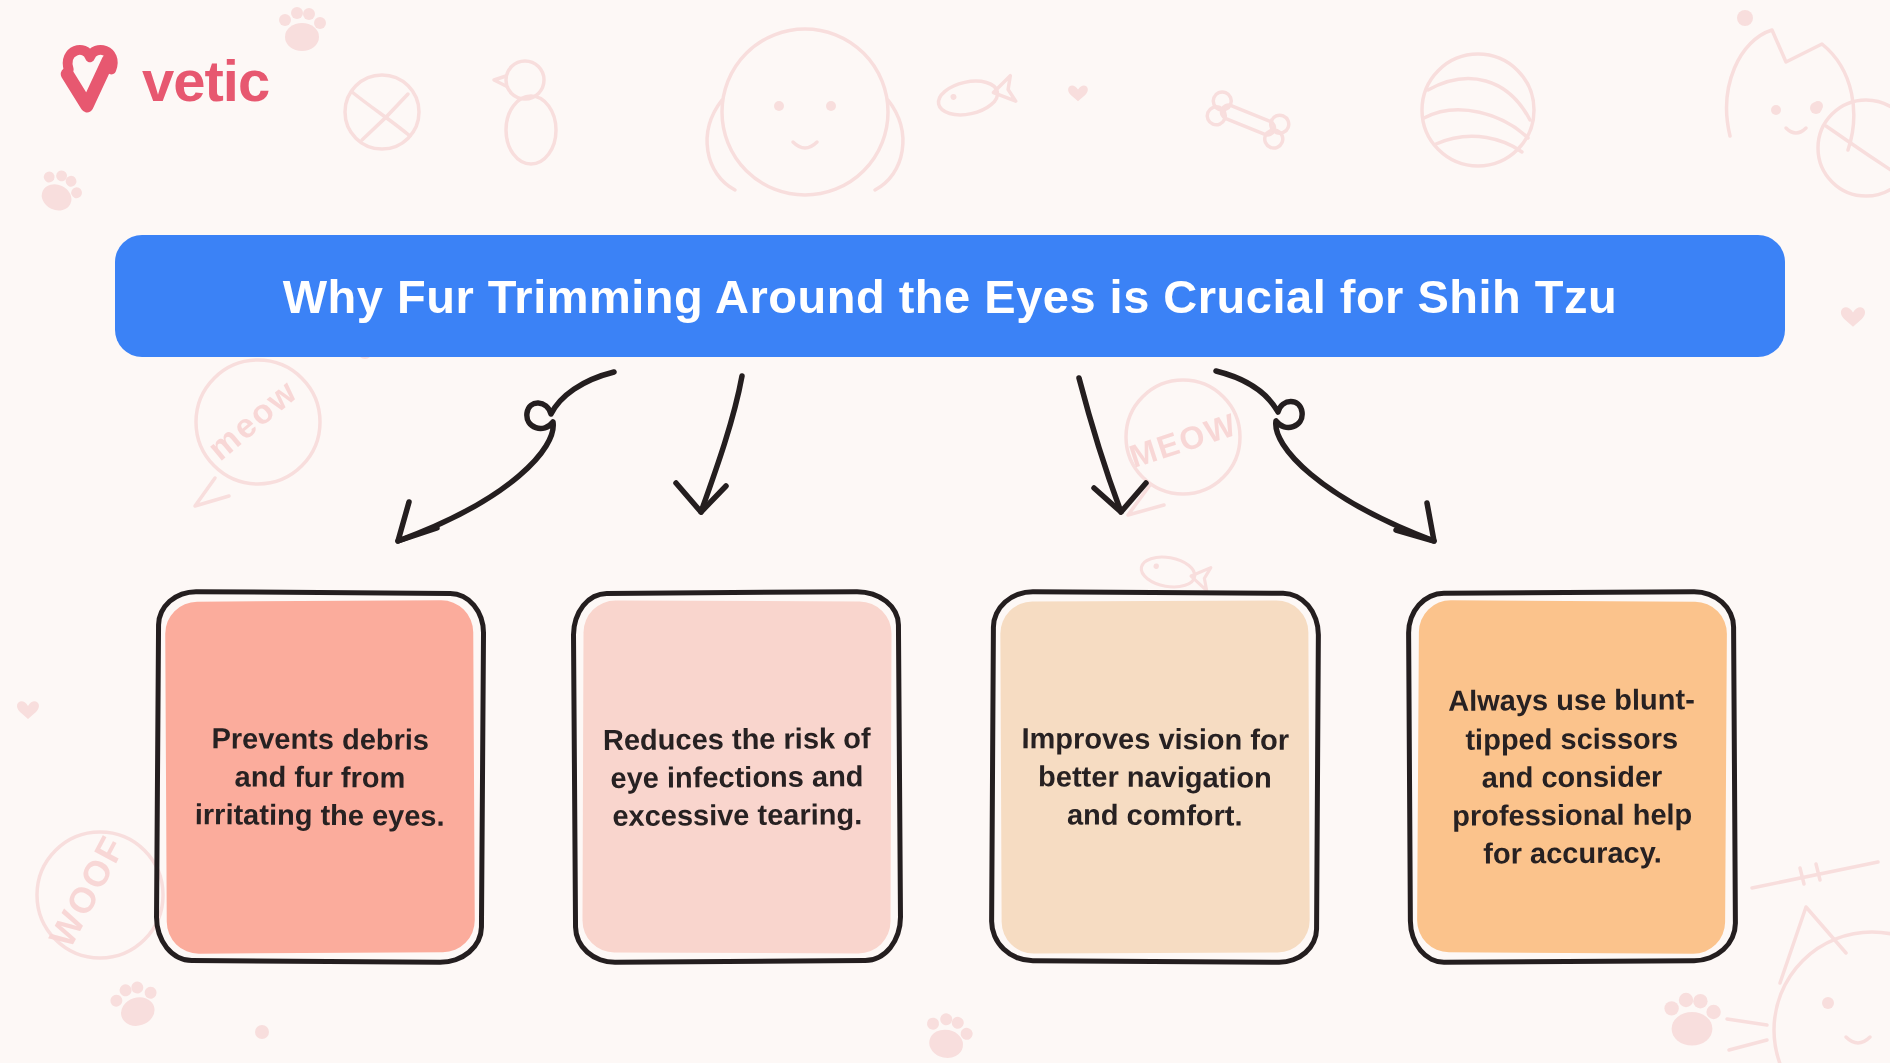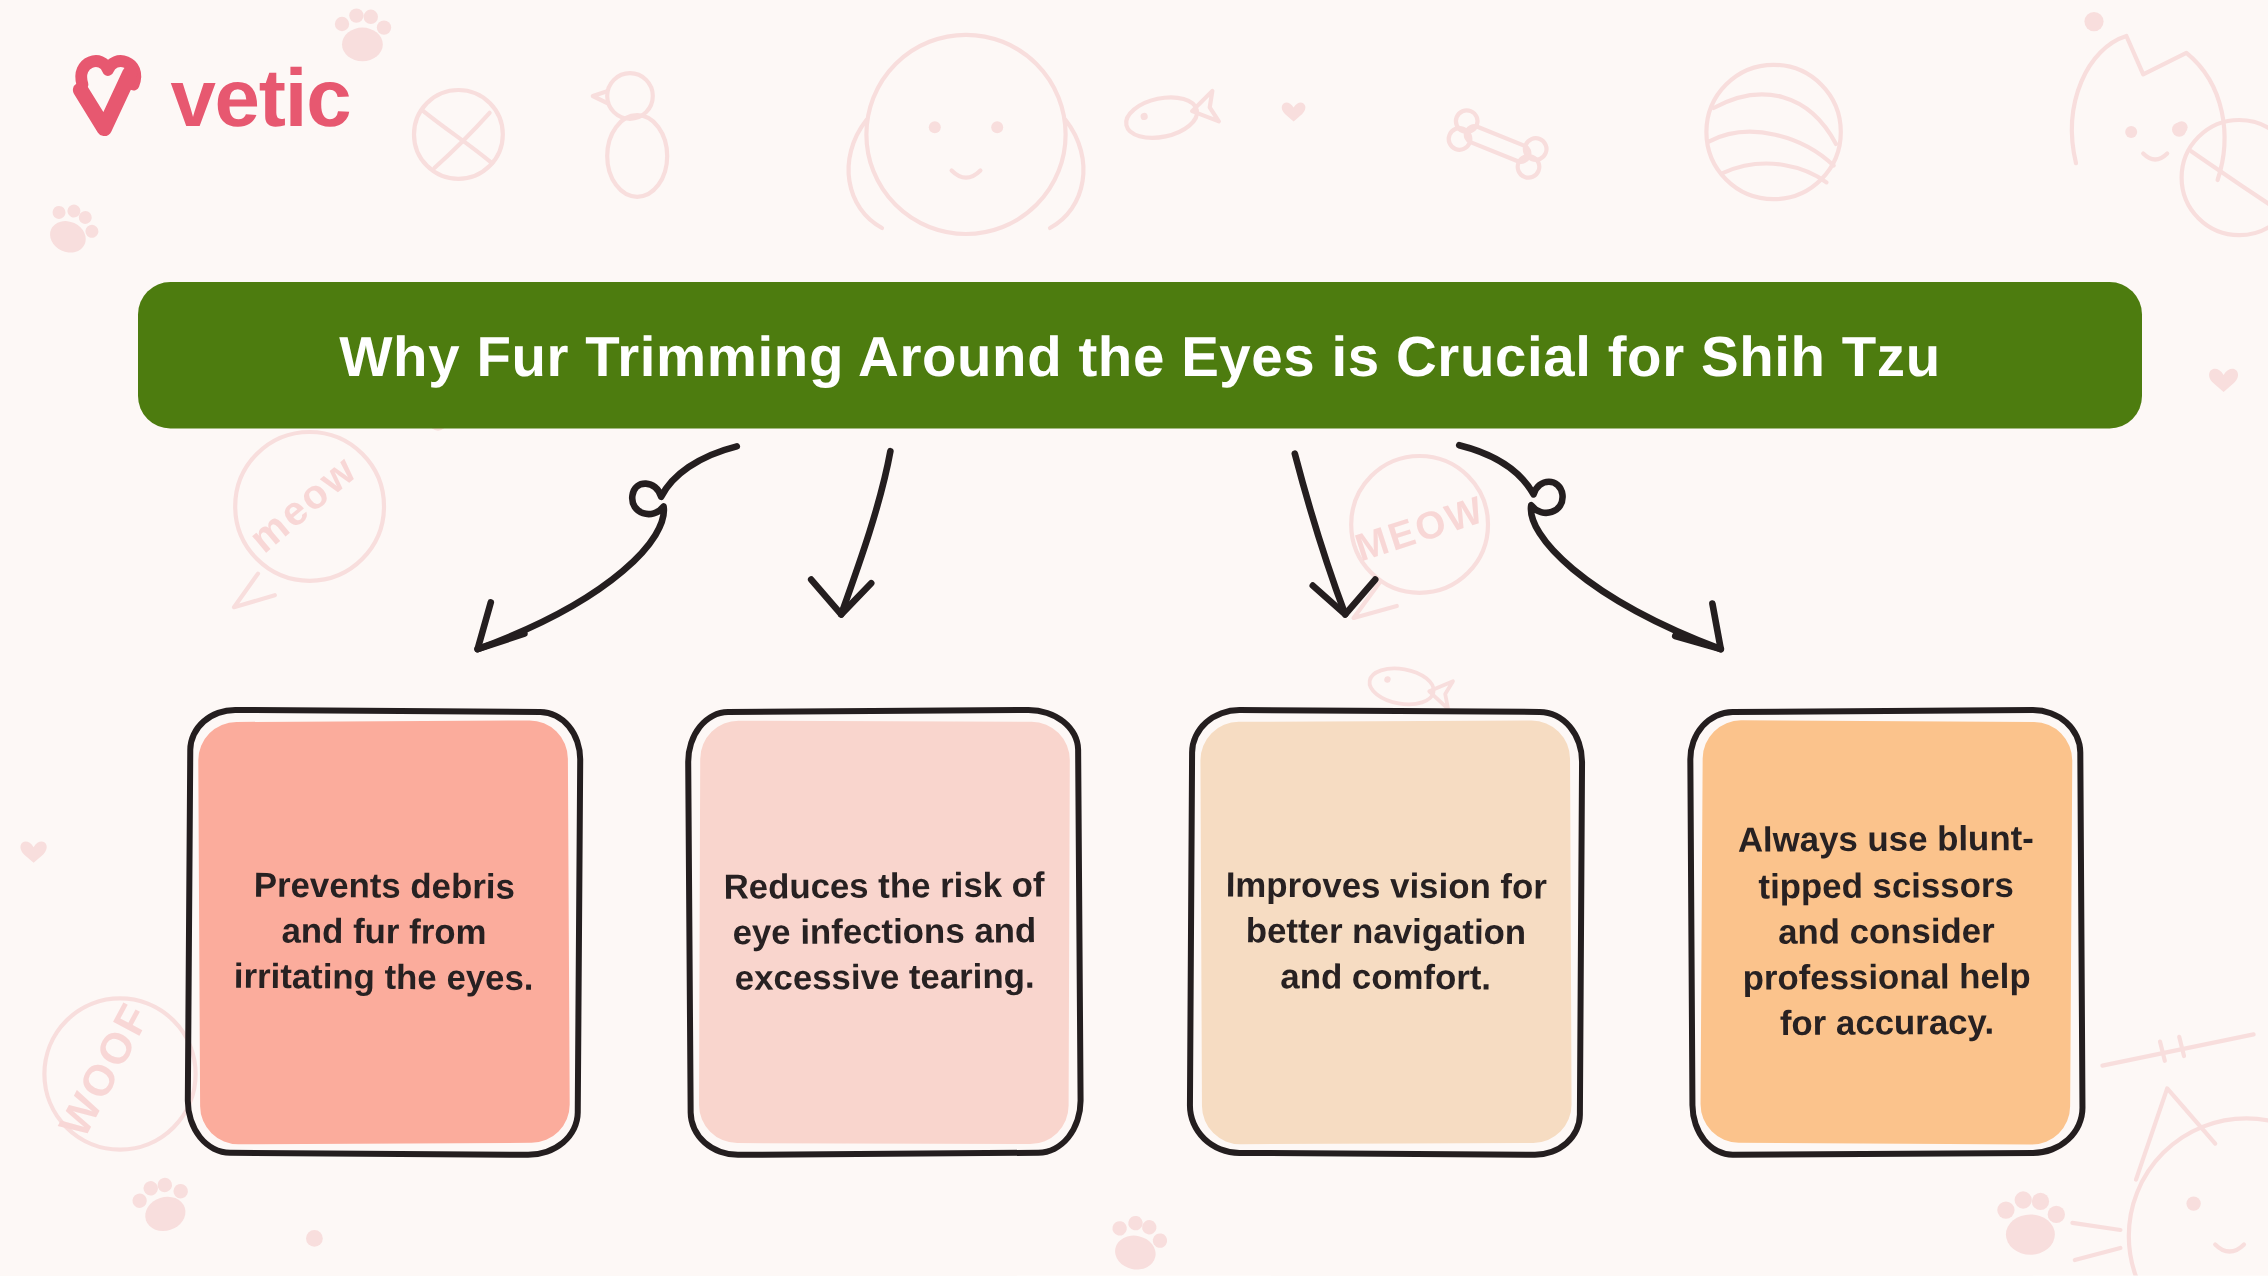--- a/index.html
+++ b/index.html
@@ -16,21 +16,21 @@
   .doodles{position:absolute;inset:0;z-index:0;pointer-events:none;}
   .dl{fill:none;stroke:#f8dedd;stroke-width:3.5;stroke-linecap:round;stroke-linejoin:round;}
   .df{fill:#f8dedd;stroke:none;}
   .dtext{fill:#f8d7d6;font-weight:bold;font-family:"Liberation Sans",sans-serif;letter-spacing:2px;}
 
   .brand{
     position:absolute;left:52px;top:34px;z-index:3;
     display:flex;align-items:center;gap:14px;
   }
   .brand-name{
-    font-size:68px;font-weight:bold;letter-spacing:-1px;
+    font-size:58px;font-weight:bold;letter-spacing:-1px;
     line-height:1;padding-top:14px;
   }
 
   .banner{
     position:absolute;left:115px;top:235px;width:1670px;height:122px;z-index:3;
     border-radius:27px;
     display:flex;align-items:center;justify-content:center;
   }
   .banner h1{
     margin:0;color:#ffffff;font-size:47px;font-weight:bold;
@@ -215,21 +215,21 @@
   <header class="brand">
     <svg width="76" height="80" viewBox="0 0 100 104" aria-hidden="true">
       <g fill="none" stroke="#e75870" stroke-linecap="round" stroke-linejoin="round">
         <path d="M22 46 C14 20 44 12 50 30 C56 12 88 20 78 46" stroke-width="13"></path>
         <path d="M20 52 L46 94 L74 34" stroke-width="17"></path>
       </g>
     </svg>
     <span class="brand-name" style="color: rgb(231, 88, 112);">vetic</span>
   </header>
 
-  <div class="banner" style="background: #4d7c0f;">
+  <div class="banner" style="background: #3b82f6;">
     <h1>Why Fur Trimming Around the Eyes is Crucial for Shih Tzu</h1>
   </div>
 
   <svg class="arrows" width="1890" height="1063" viewBox="0 0 1890 1063" aria-hidden="true">
     <g>
       <path class="ar" d="M614 372 C582 380 560 396 551 414 C547 400 529 399 527 413 C525 428 544 434 553 422 C557 448 510 500 398 541"></path>
       <path class="ar" d="M398 541 L437 528 M398 541 L409 502"></path>
     </g>
     <g>
       <path class="ar" d="M742 376 C734 420 716 470 701 512"></path>

